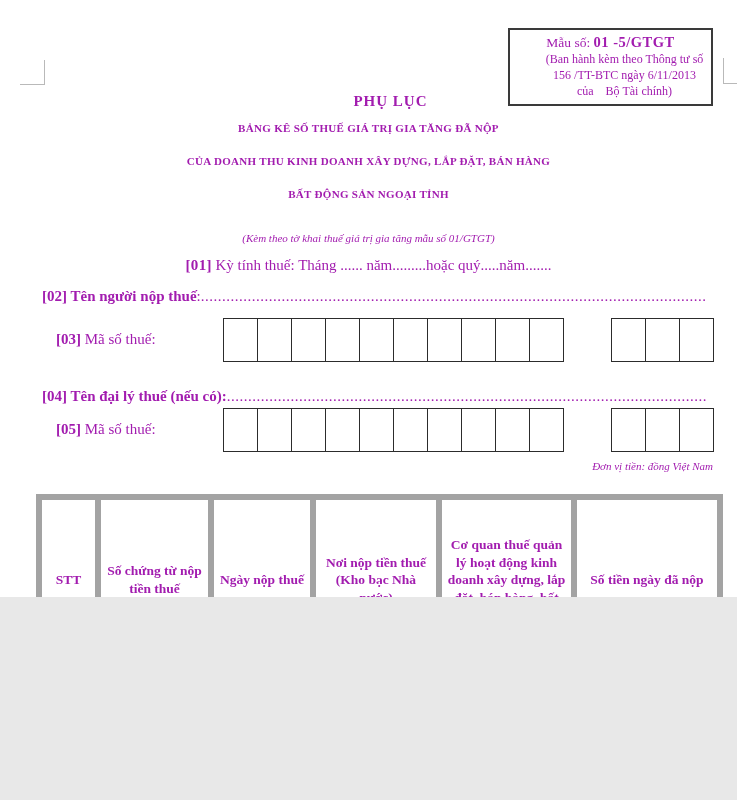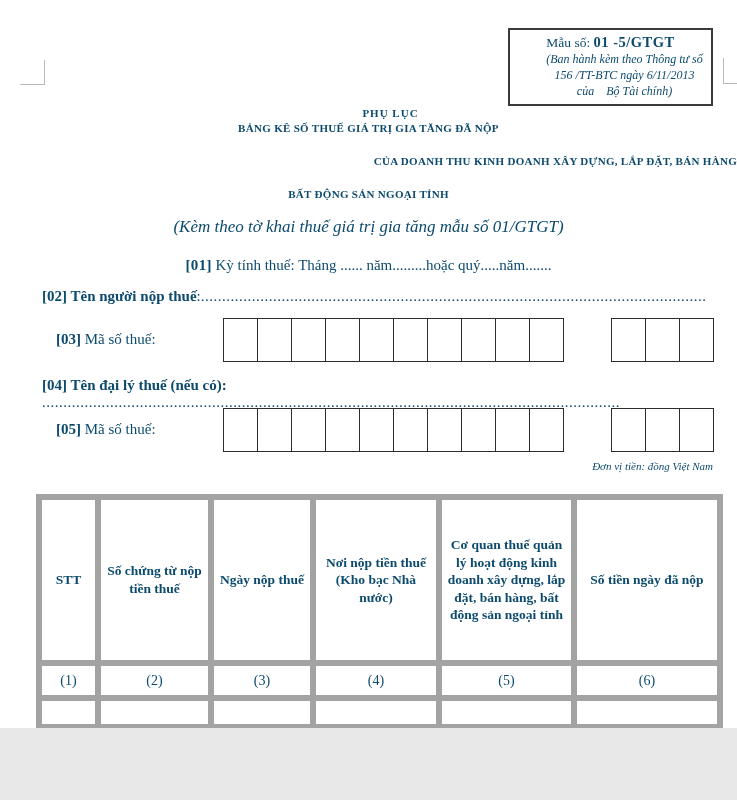--- a/index.html
+++ b/index.html
@@ -1,45 +1,45 @@
 <!DOCTYPE html>
 <html><head>
 <meta charset="utf-8">
 <style>
   * { margin:0; padding:0; box-sizing:border-box; }
   html,body { background:#e8e8e8; }
   .page {
-    position:relative; width:737px; height:728px; margin:0 auto;
+    position:relative; width:737px; height:597px; margin:0 auto;
     background:#ffffff; overflow:hidden;
-    font-family:"Liberation Serif","DejaVu Serif",serif; color:#0c4a6e;
+    font-family:"Liberation Serif","DejaVu Serif",serif; color:#a21caf;
   }
   .abs { position:absolute; }
   
   .mark-left { left:20px; top:60px; width:25px; height:25px;
     border-right:1px solid #b9b9b9; border-bottom:1px solid #b9b9b9; }
   .mark-right { left:723px; top:58px; width:14px; height:26px;
     border-left:1px solid #b9b9b9; border-bottom:1px solid #b9b9b9; }
   
   .form-box { left:508px; top:28px; width:205px; height:78px;
     border:2px solid #3a3a3a; text-align:center; padding-top:3px; line-height:1.3; }
   .form-box .l1 { font-size:13.5px; }
   .form-box .l1 b { font-size:14.5px; letter-spacing:.5px; }
-  .form-box .it { font-style:italic; font-size:12px; white-space:pre-wrap; line-height:1.32;padding-left:28px; }
+  .form-box .it { font-size:12px; white-space:pre-wrap; line-height:1.32;padding-left:28px; }
   
   .ctr { left:0; right:0; text-align:center; }
-  .t-phu-luc { top:107px; font-weight:bold; font-size:11px; letter-spacing:1px;margin-left:44px; }
+  .t-phu-luc { top:93px; font-weight:bold; font-size:15px; letter-spacing:1px;margin-left:44px; }
   .t-main { font-weight:bold; font-size:11px; letter-spacing:.3px; }
-  .t1 { top:122px; } .t2 { top:155px;text-align:right; } .t3 { top:188px; }
-  .t-sub { top:217px; font-style:italic; font-size:17px; }
+  .t1 { top:122px; } .t2 { top:155px; } .t3 { top:188px; }
+  .t-sub { top:232px; font-style:italic; font-size:11px; }
   .t-f01 { top:257px; font-size:15px; }
   .t-f01 b { letter-spacing:.3px; }
   
   .fline { font-size:15px; display:flex; align-items:flex-start; overflow:hidden; white-space:nowrap; }
   .f02 { left:42px; top:288px; width:665px; }
-  .f04 { left:42px; top:377px; width:665px;flex-direction:column; }
+  .f04 { left:42px; top:388px; width:665px; }
   .fline b { flex:0 0 auto; }
   .dots { flex:1 1 auto; overflow:hidden; letter-spacing:.5px; font-weight:normal; }
   
   .mst-label { font-size:15px; white-space:nowrap; }
   .l03 { left:56px; top:331px;text-align:center; } .l05 { left:56px; top:421px; }
   .boxrow { display:flex; }
   .b03a { left:223px; top:318px; } .b03b { left:611px; top:318px; }
   .b05a { left:223px; top:408px; } .b05b { left:611px; top:408px; }
   .mst-cell { width:35px; height:44px; border:1px solid #2c2c2c; margin-left:-1px; background:#fff; }
   .mst-cell:first-child { margin-left:0; }

